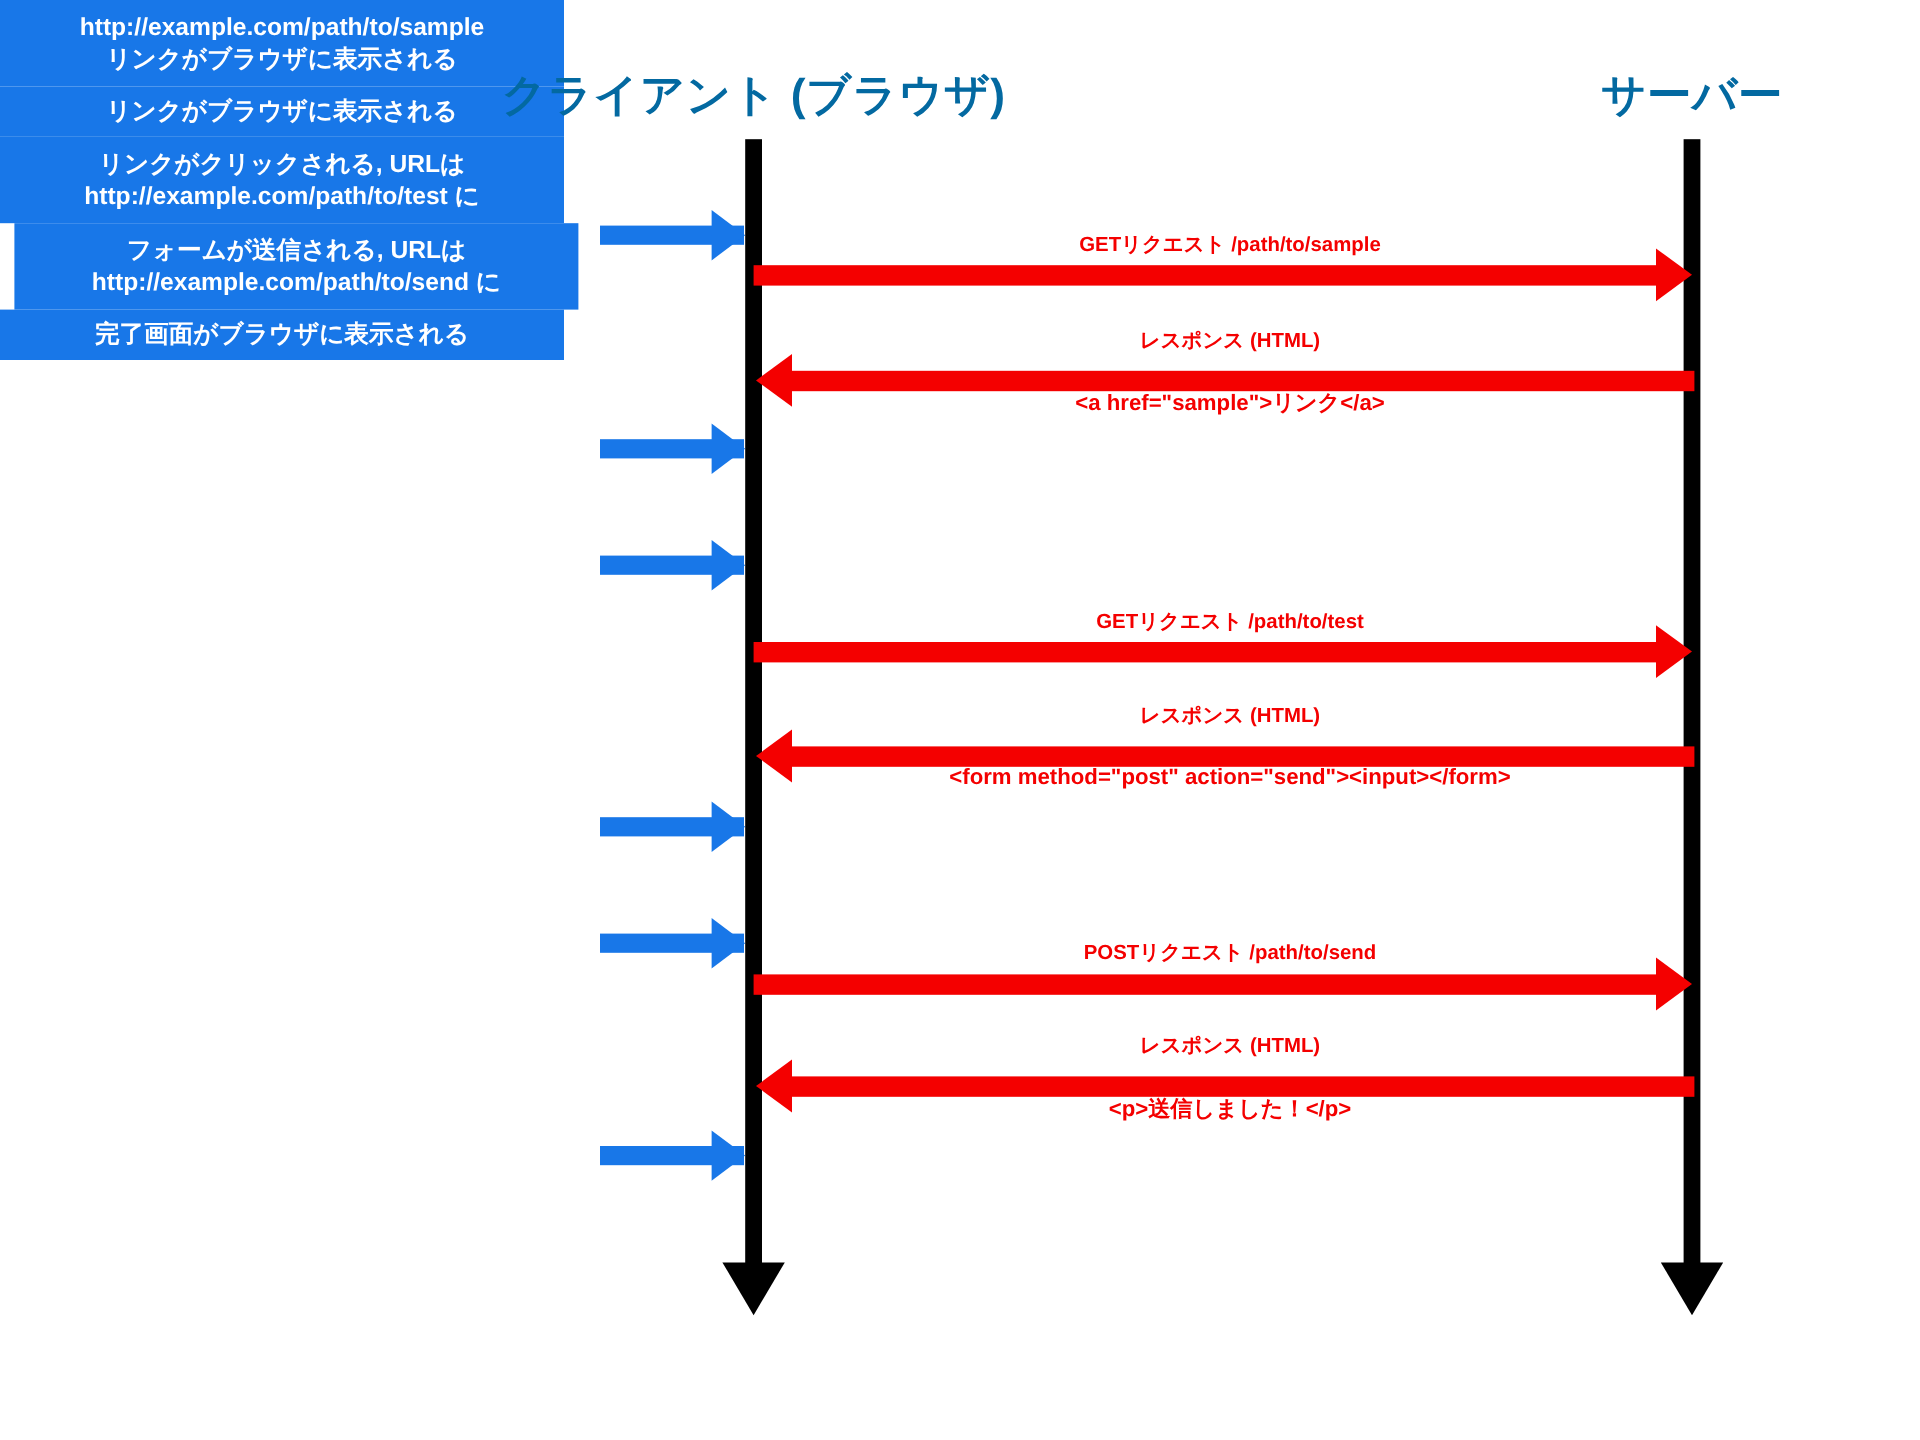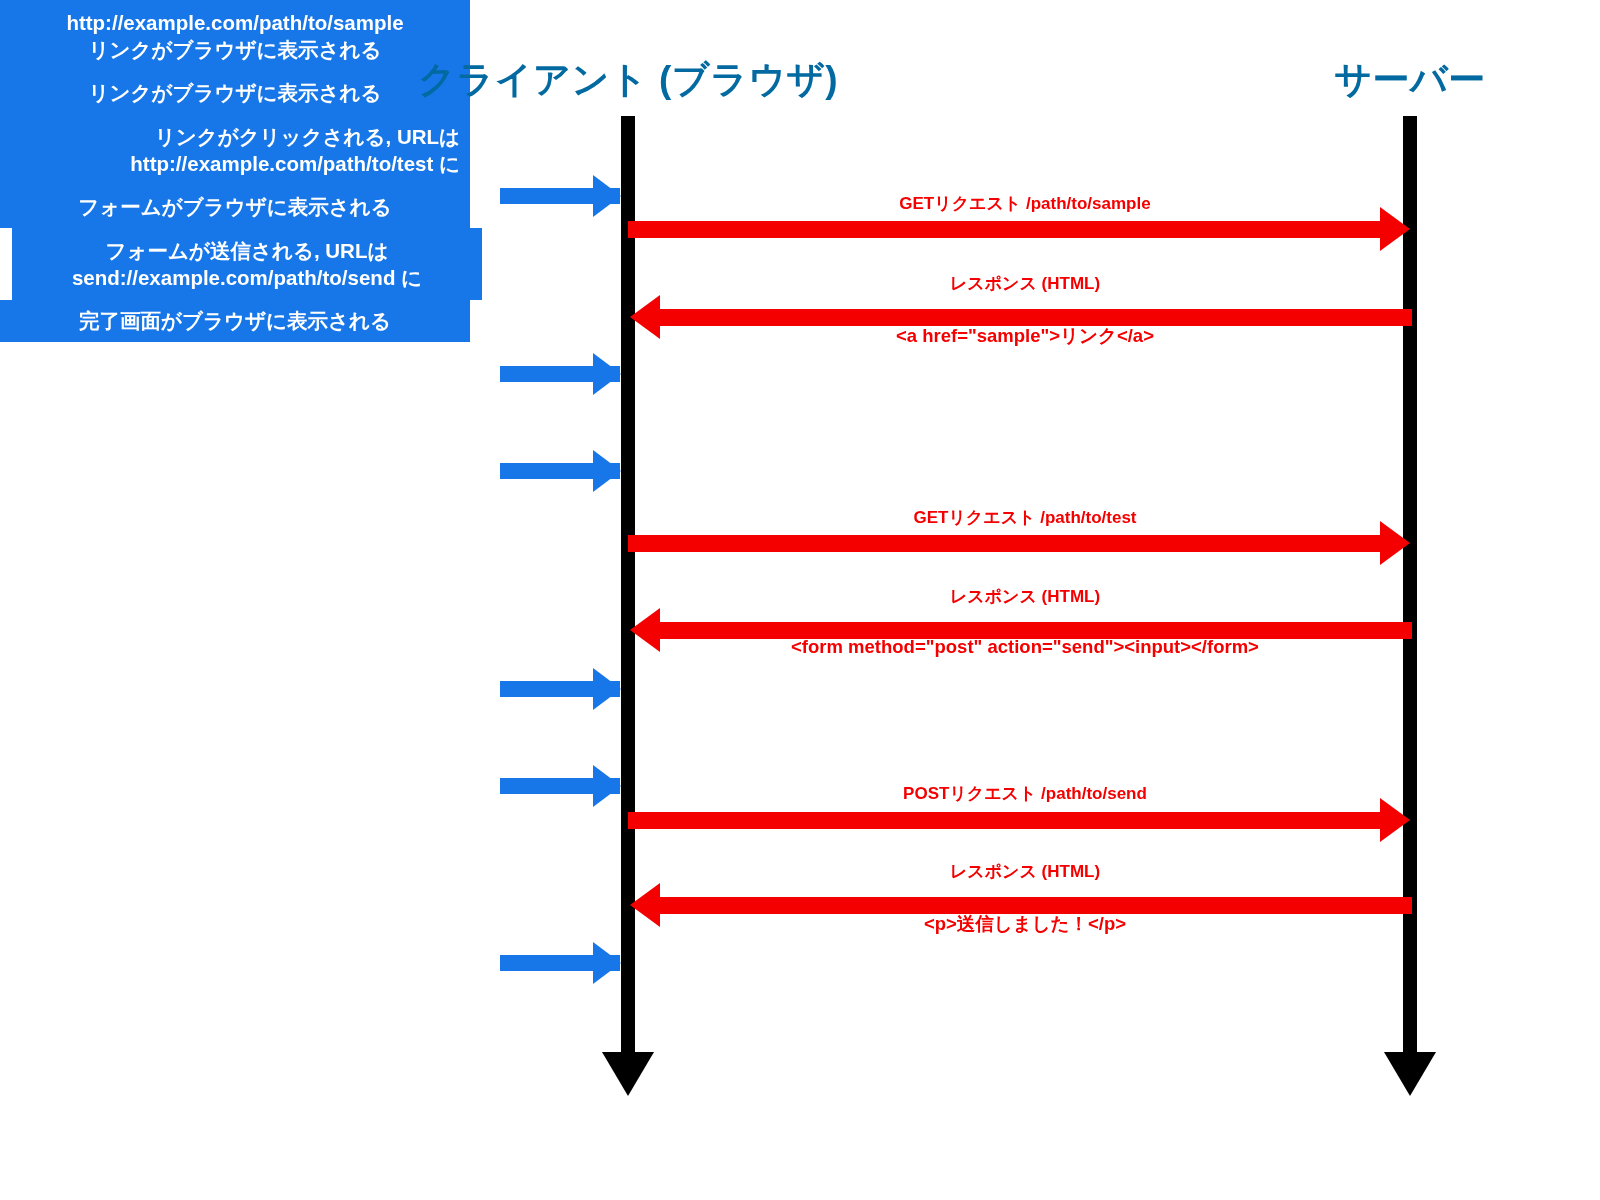--- a/index.html
+++ b/index.html
@@ -92,45 +92,42 @@
   <div class="msg-sub" style="left:640px;top:323px;width:770px;">&lt;a href="sample"&gt;リンク&lt;/a&gt;</div>
 
   <div class="note-shaft" style="left:500px;top:366px;width:120px;"></div>
   <div class="note-head" style="left:593px;top:353px;"></div>
   <div class="note-box" style="left:78px;top:355px;width:470px;height:42px;">
     <span class="l">リンクがブラウザに表示される</span>
   </div>
 
   <div class="note-shaft" style="left:500px;top:463px;width:120px;"></div>
   <div class="note-head" style="left:593px;top:450px;"></div>
-  <div class="note-box" style="left:78px;top:435px;width:470px;height:72px;text-align:right;">
+  <div class="note-box" style="left:78px;top:435px;width:470px;height:72px;">
     <span class="l">リンクがクリックされる, URLは</span>
     <span class="l">http://example.com/path/to/test に</span>
   </div>
 
   <div class="msg-label" style="left:640px;top:506px;width:770px;">GETリクエスト /path/to/test</div>
   <div class="msg-shaft" style="left:628px;top:535px;width:752px;"></div>
   <div class="msg-head-r" style="left:1380px;top:521px;"></div>
 
   <div class="msg-label" style="left:640px;top:585px;width:770px;">レスポンス (HTML)</div>
   <div class="msg-shaft" style="left:660px;top:622px;width:752px;"></div>
   <div class="msg-head-l" style="left:630px;top:608px;"></div>
   <div class="msg-sub" style="left:640px;top:636px;width:770px;">&lt;form method="post" action="send"&gt;&lt;input&gt;&lt;/form&gt;</div>
 
   <div class="note-shaft" style="left:500px;top:681px;width:120px;"></div>
   <div class="note-head" style="left:593px;top:668px;"></div>
-  <div class="note-box" style="left:78px;top:670px;width:470px;height:42px;">
-    <span class="l">フォームがブラウザに表示される</span>
-  </div>
 
   <div class="note-shaft" style="left:500px;top:778px;width:120px;"></div>
   <div class="note-head" style="left:593px;top:765px;"></div>
   <div class="note-box" style="left:78px;top:750px;width:470px;height:72px;margin-left:12px;">
     <span class="l">フォームが送信される, URLは</span>
-    <span class="l">send://example.com/path/to/send に</span>
+    <span class="l">http://example.com/path/to/send に</span>
   </div>
 
   <div class="msg-label" style="left:640px;top:782px;width:770px;">POSTリクエスト /path/to/send</div>
   <div class="msg-shaft" style="left:628px;top:812px;width:752px;"></div>
   <div class="msg-head-r" style="left:1380px;top:798px;"></div>
 
   <div class="msg-label" style="left:640px;top:860px;width:770px;">レスポンス (HTML)</div>
   <div class="msg-shaft" style="left:660px;top:897px;width:752px;"></div>
   <div class="msg-head-l" style="left:630px;top:883px;"></div>
   <div class="msg-sub" style="left:640px;top:911px;width:770px;">&lt;p&gt;送信しました！&lt;/p&gt;</div>

